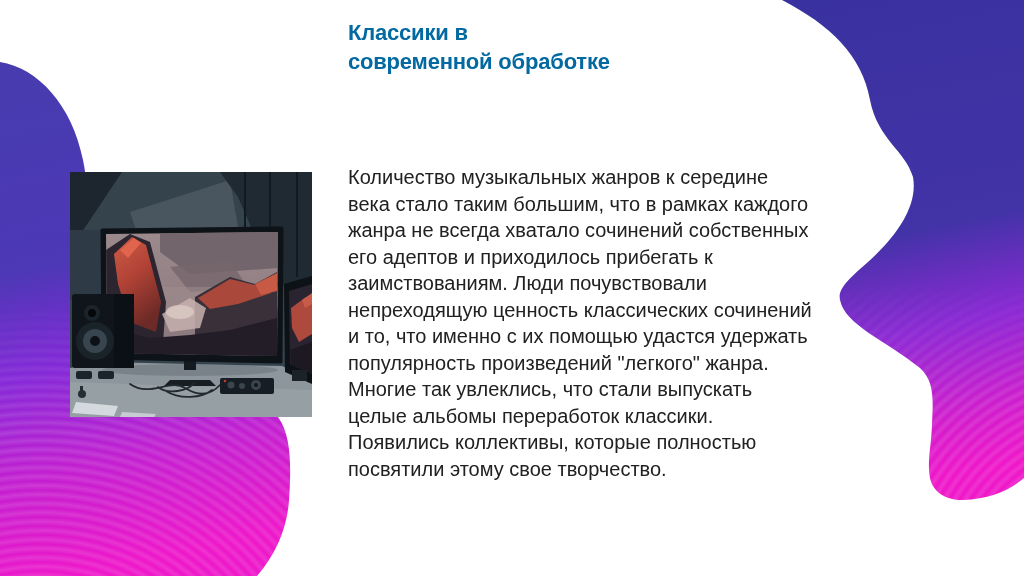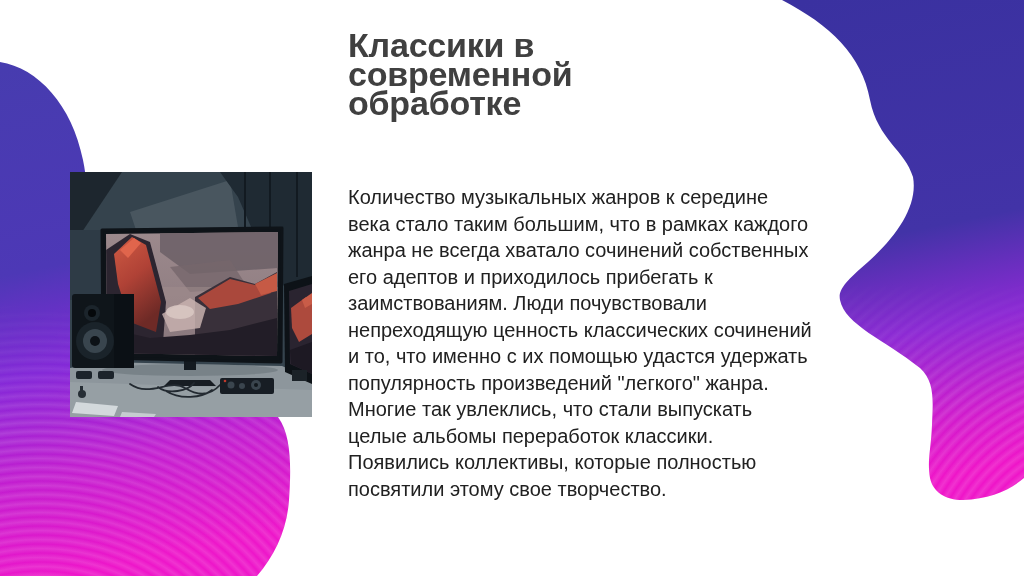--- a/index.html
+++ b/index.html
@@ -6,26 +6,26 @@
   .slide{
     position:relative;width:1024px;height:576px;background:#ffffff;
     overflow:hidden;font-family:"Liberation Sans","DejaVu Sans",sans-serif;
   }
   .bg-svg{position:absolute;left:0;top:0;width:1024px;height:576px;pointer-events:none;}
   .photo{
     position:absolute;left:70px;top:172px;width:242px;height:245px;
   }
   .photo svg{display:block;width:100%;height:100%;}
   .title{
-    position:absolute;left:348px;top:31px;width:270px;
-    font-size:34px;line-height:29px;font-weight:bold;color:#404040;
+    position:absolute;left:348px;top:18px;width:270px;
+    font-size:22px;line-height:29px;font-weight:bold;color:#0369a1;
     letter-spacing:-0.2px;
   }
   .body-text{
-    position:absolute;left:348px;top:184px;width:466px;
+    position:absolute;left:348px;top:164px;width:466px;
     font-size:20px;line-height:26.5px;color:#212121;
   }
 </style>
 </head>
 <body>
 
 <div class="slide">
 
   <svg class="bg-svg" viewBox="0 0 1024 576" aria-hidden="true">
     <defs>

